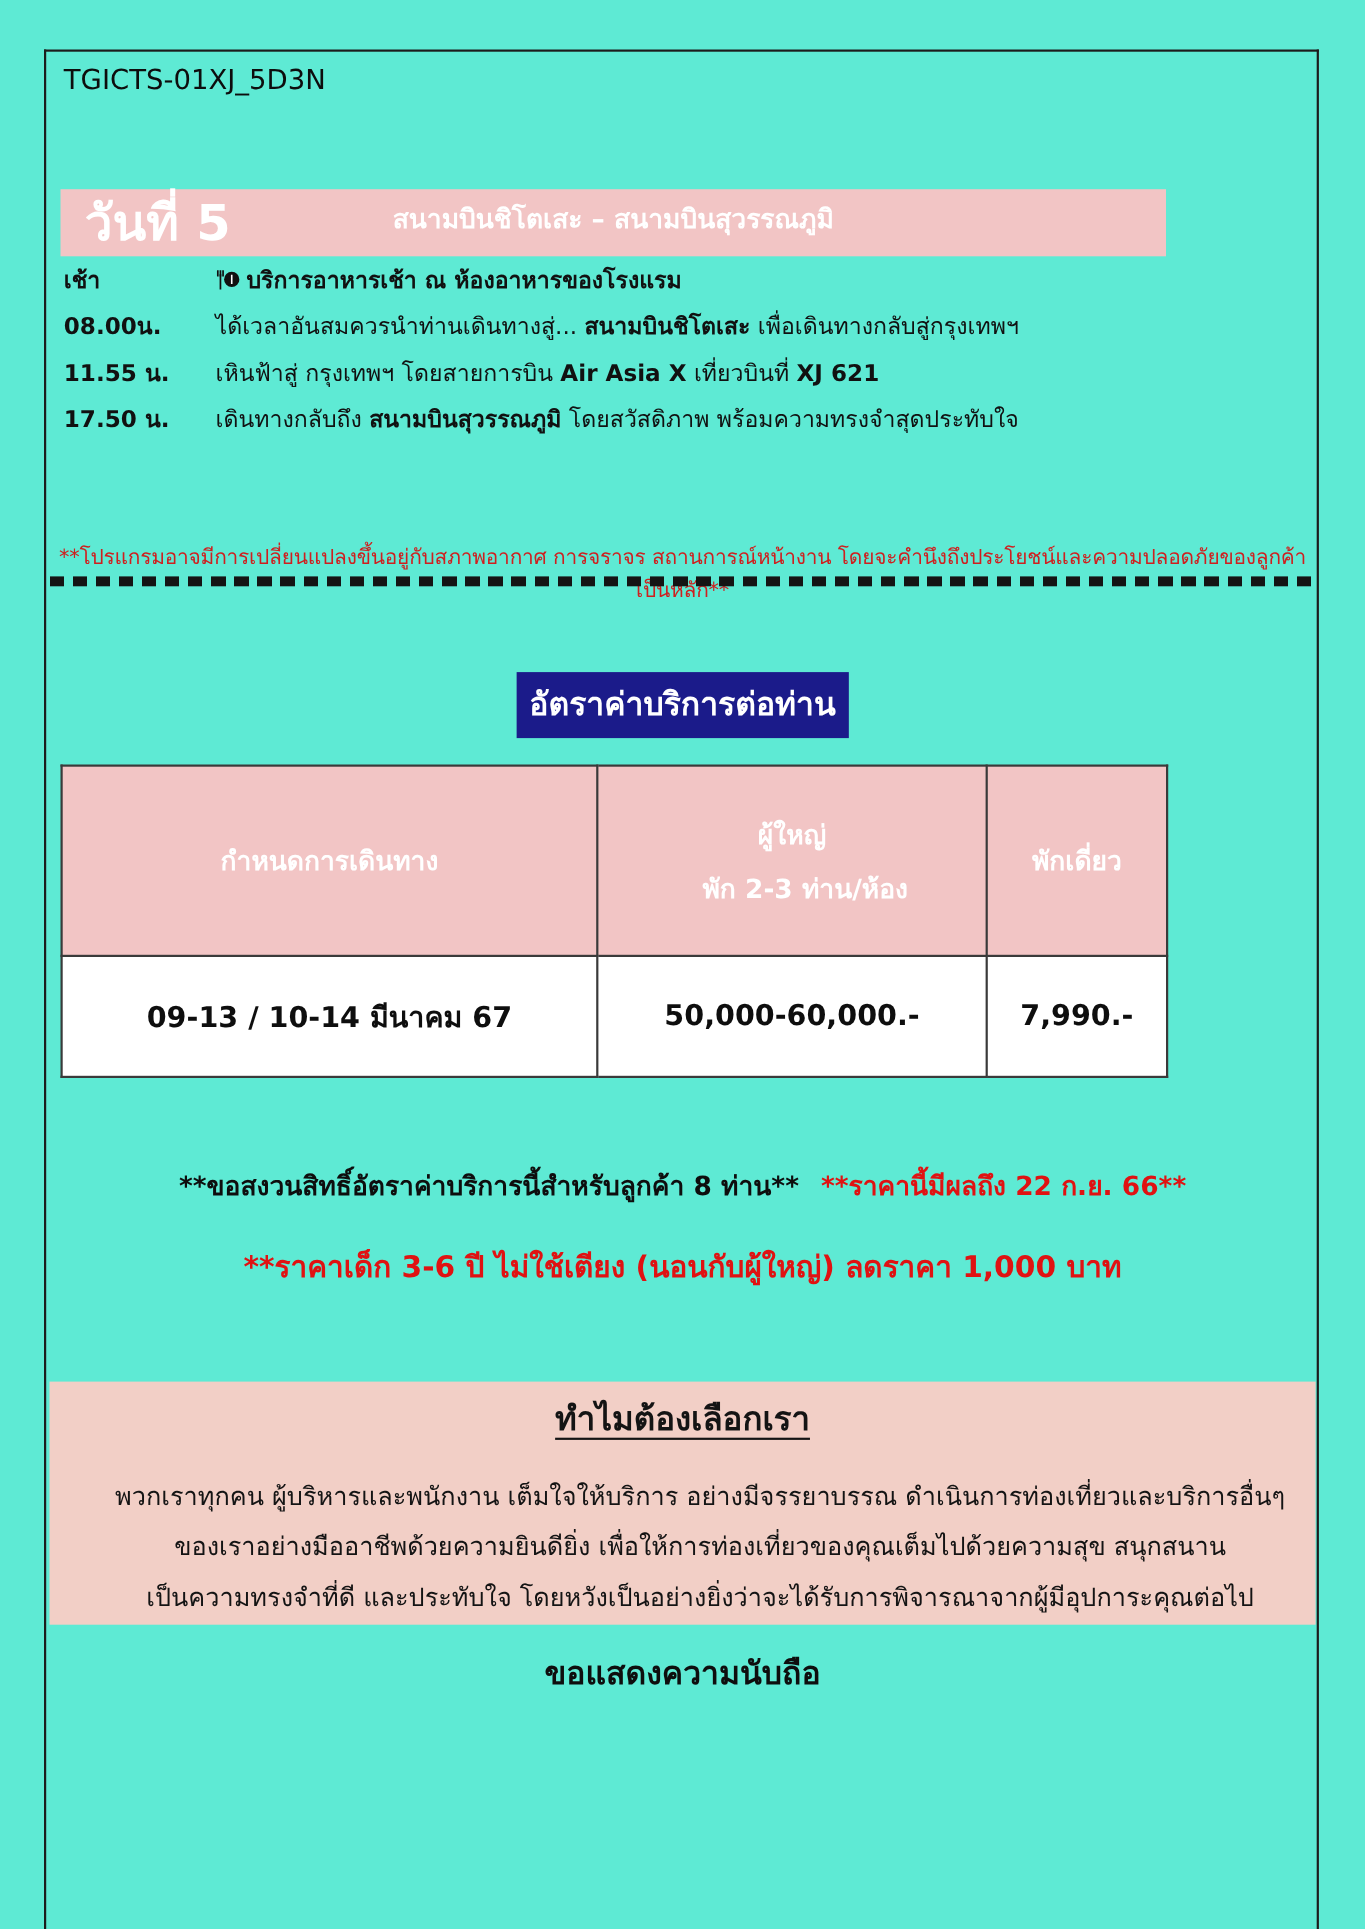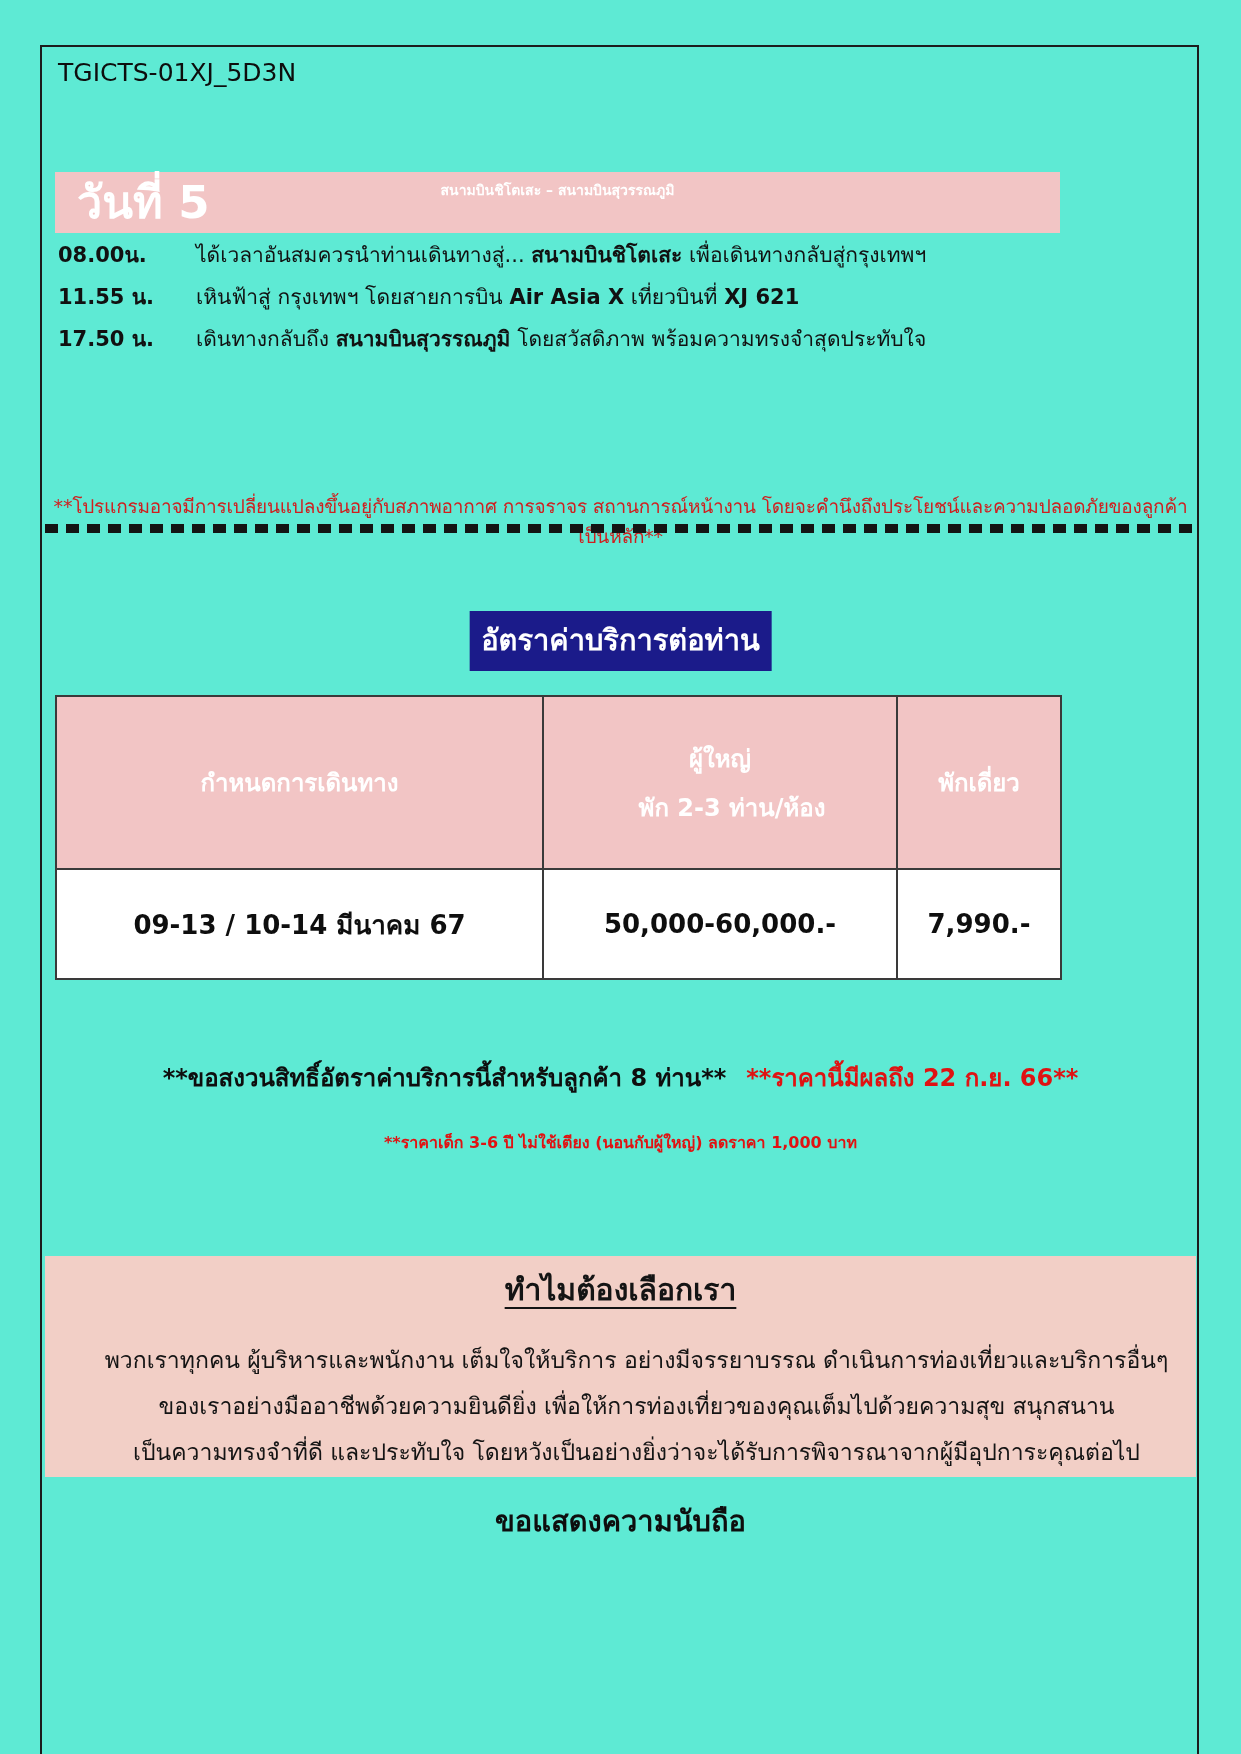--- a/index.html
+++ b/index.html
@@ -13,21 +13,21 @@
   }
   .doc-code{position:absolute;left:58px;top:58px;font-size:25px;color:#0d0d0d;}
   
   .banner{position:absolute;left:55px;top:172px;width:1005px;height:61px;background:#f2c5c5;}
   .banner .day{
     position:absolute;left:22px;top:-2px;font-size:45px;font-weight:bold;color:#ffffff;
     white-space:nowrap;line-height:1.45;
   }
   .banner .route{
     position:absolute;left:0;top:7px;width:100%;text-align:center;
-    font-size:14px;font-weight:bold;color:#ffffff;
+    font-size:24px;font-weight:bold;color:#ffffff;
   }
   
   .itinerary{position:absolute;left:58px;top:238px;width:1010px;}
   .it-row{display:flex;align-items:flex-start;min-height:42px;font-size:21px;}
   .it-time{width:138px;font-weight:bold;flex:0 0 138px;}
   .it-text{flex:1;}
   .seg-b{font-weight:bold;}
   .meal-icon{display:inline-block;vertical-align:-3px;margin-right:6px;}
   
   .disclaimer{
@@ -61,21 +61,21 @@
   .price-table td{height:108px;font-size:26px;font-weight:bold;color:#0e0e0e;background:#fff;}
   .hdr-line2{display:block;margin-top:10px;margin-left:24px;}
   
   .note-line1{
     position:absolute;left:45px;top:1058px;width:1151px;text-align:center;
     font-size:24px;font-weight:bold;color:#0e0e0e;
   }
   .note-red{color:#e01212;margin-left:20px;}
   .note-line2{
     position:absolute;left:45px;top:1130px;width:1151px;text-align:center;
-    font-size:16px;font-weight:bold;color:#e01212;
+    font-size:27px;font-weight:bold;color:#e01212;
   }
   
   .why-us{position:absolute;left:45px;top:1256px;width:1151px;height:221px;background:#f2cfc6;}
   .why-title{
     position:absolute;left:0;top:10px;width:100%;text-align:center;
     font-size:30px;font-weight:bold;color:#141414;
     text-decoration:underline;text-underline-offset:7px;text-decoration-thickness:2px;
   }
   .why-line{position:absolute;left:0;width:100%;text-align:center;font-size:23px;color:#141414;padding-left:16px;}
   .why-line.l1{top:86px;}
@@ -98,20 +98,33 @@
   <div class="frame"></div>
 
   <div class="doc-code">TGICTS-01XJ_5D3N</div>
 
   <div class="banner">
     <div class="day">วันที่ 5</div>
     <div class="route">สนามบินชิโตเสะ – สนามบินสุวรรณภูมิ</div>
   </div>
 
   <div class="itinerary">
+    <div class="it-row">
+      <div class="it-time">เช้า</div>
+      <div class="it-text">
+        <span class="meal-icon"><svg width="22" height="22" viewBox="0 0 24 24">
+              <g stroke="#111" stroke-width="1.7" fill="none">
+                <path d="M2.2 3v6M4.8 3v6M7.4 3v6"></path>
+                <path d="M4.8 7v15"></path>
+              </g>
+              <circle cx="16" cy="12" r="7.6" fill="#111"></circle>
+              <path d="M16 7.5v9" stroke="#fff" stroke-width="1.6"></path>
+            </svg></span><span class="seg-b">บริการอาหารเช้า ณ ห้องอาหารของโรงแรม</span>
+      </div>
+    </div>
     <div class="it-row">
       <div class="it-time">08.00น.</div>
       <div class="it-text"><span>ได้เวลาอันสมควรนำท่านเดินทางสู่... </span><span class="seg-b">สนามบินชิโตเสะ</span><span> เพื่อเดินทางกลับสู่กรุงเทพฯ</span><span class="seg-b"></span></div>
     </div>
     <div class="it-row">
       <div class="it-time">11.55 น.</div>
       <div class="it-text"><span>เหินฟ้าสู่ กรุงเทพฯ โดยสายการบิน </span><span class="seg-b">Air Asia X</span><span>  เที่ยวบินที่ </span><span class="seg-b">XJ 621</span></div>
     </div>
     <div class="it-row">
       <div class="it-time">17.50 น.</div>

